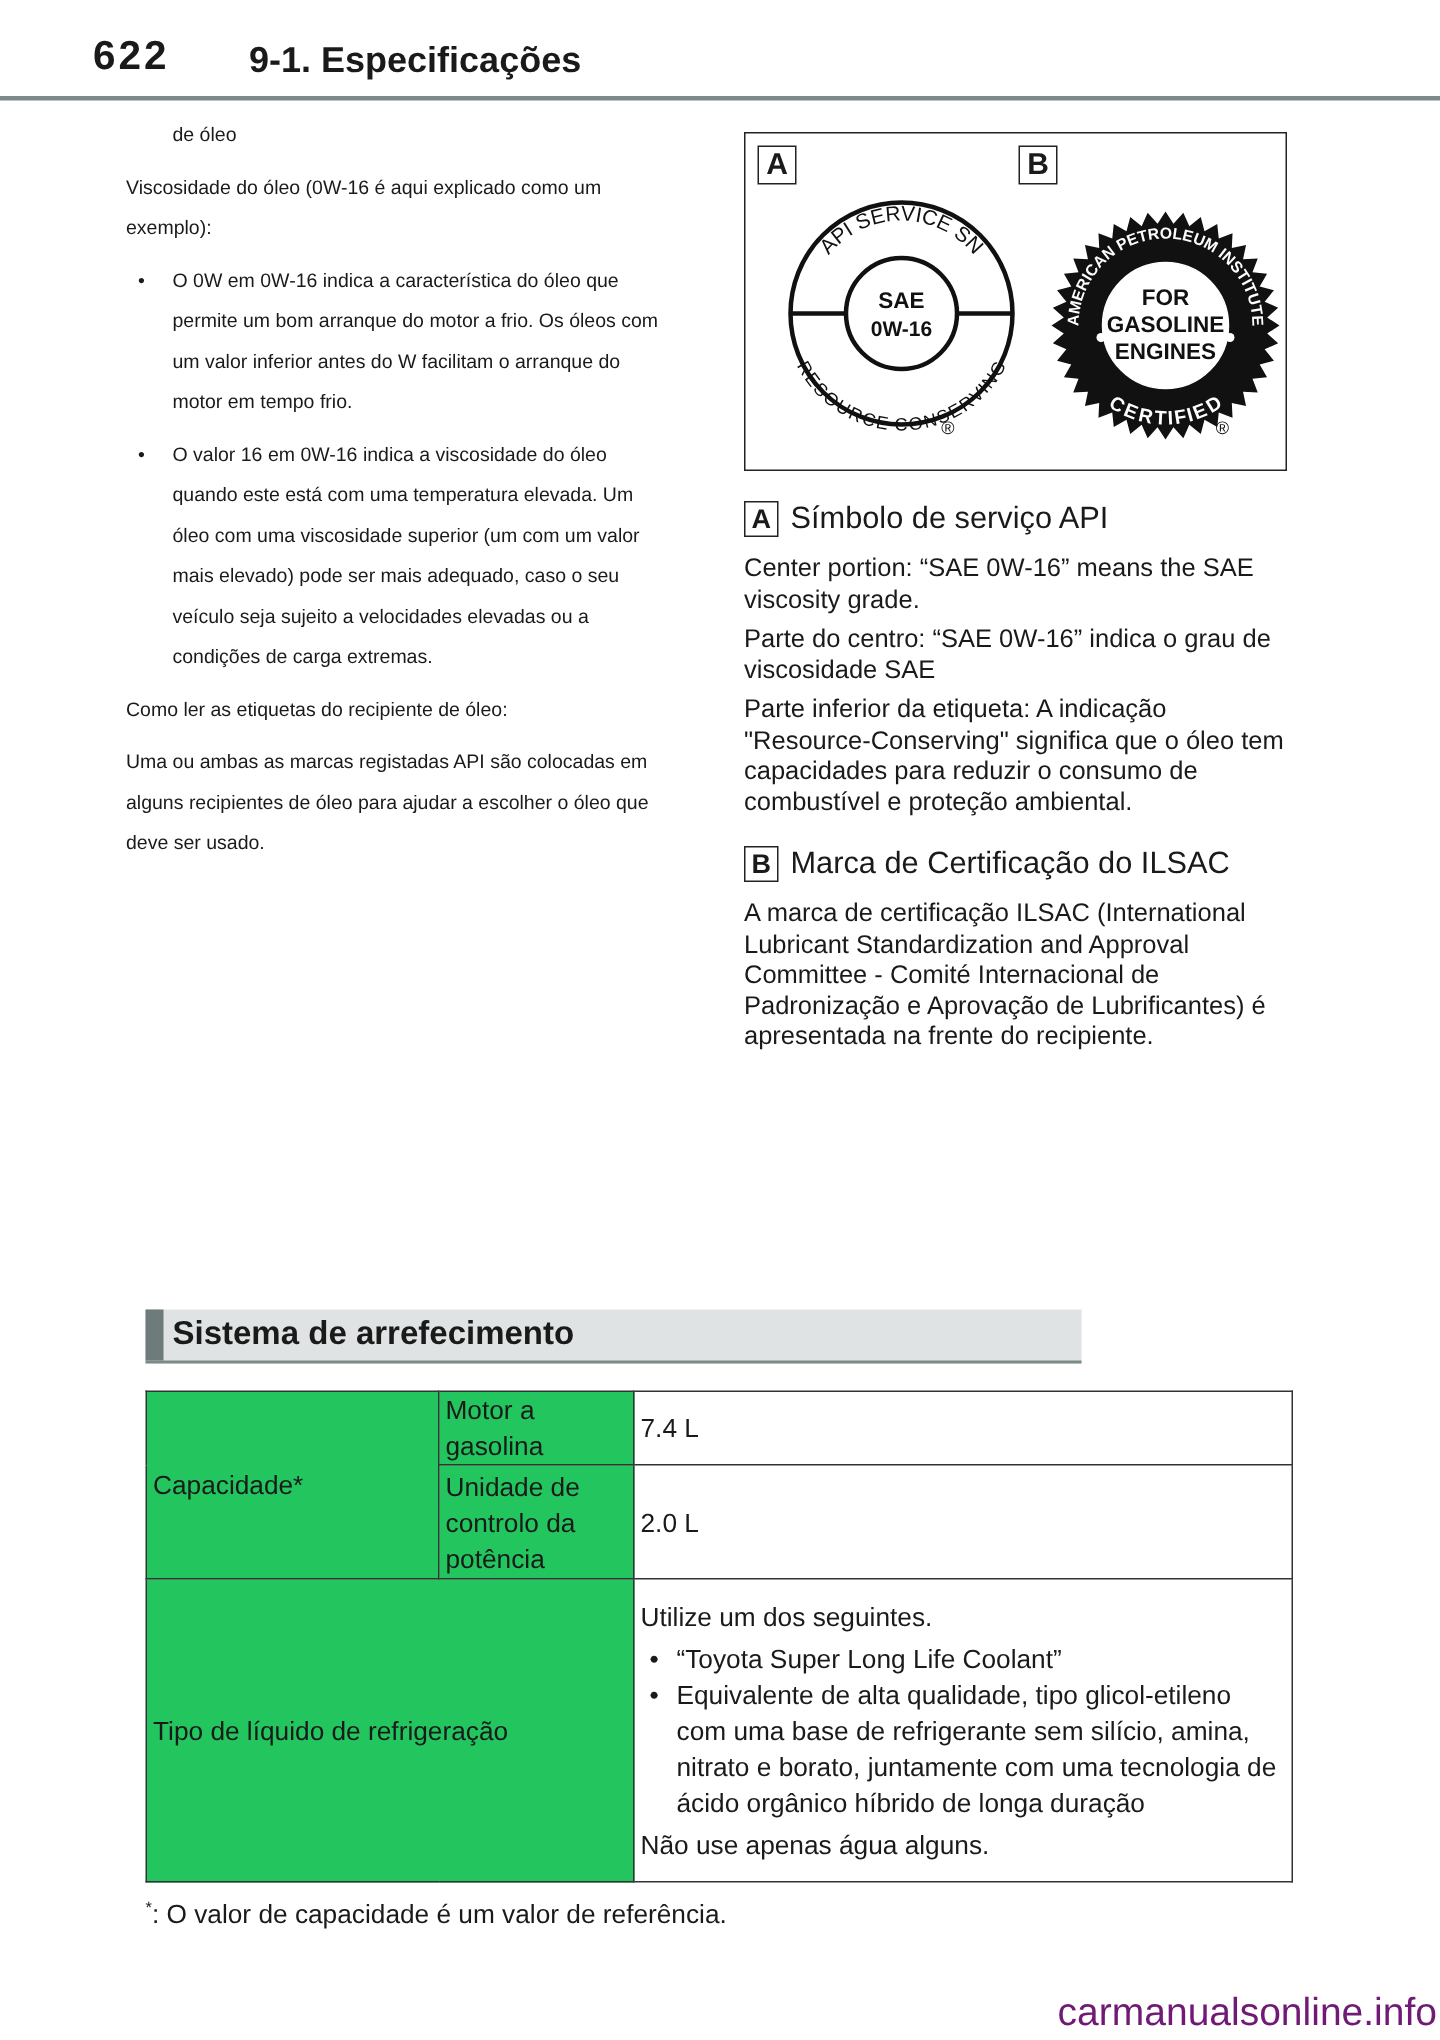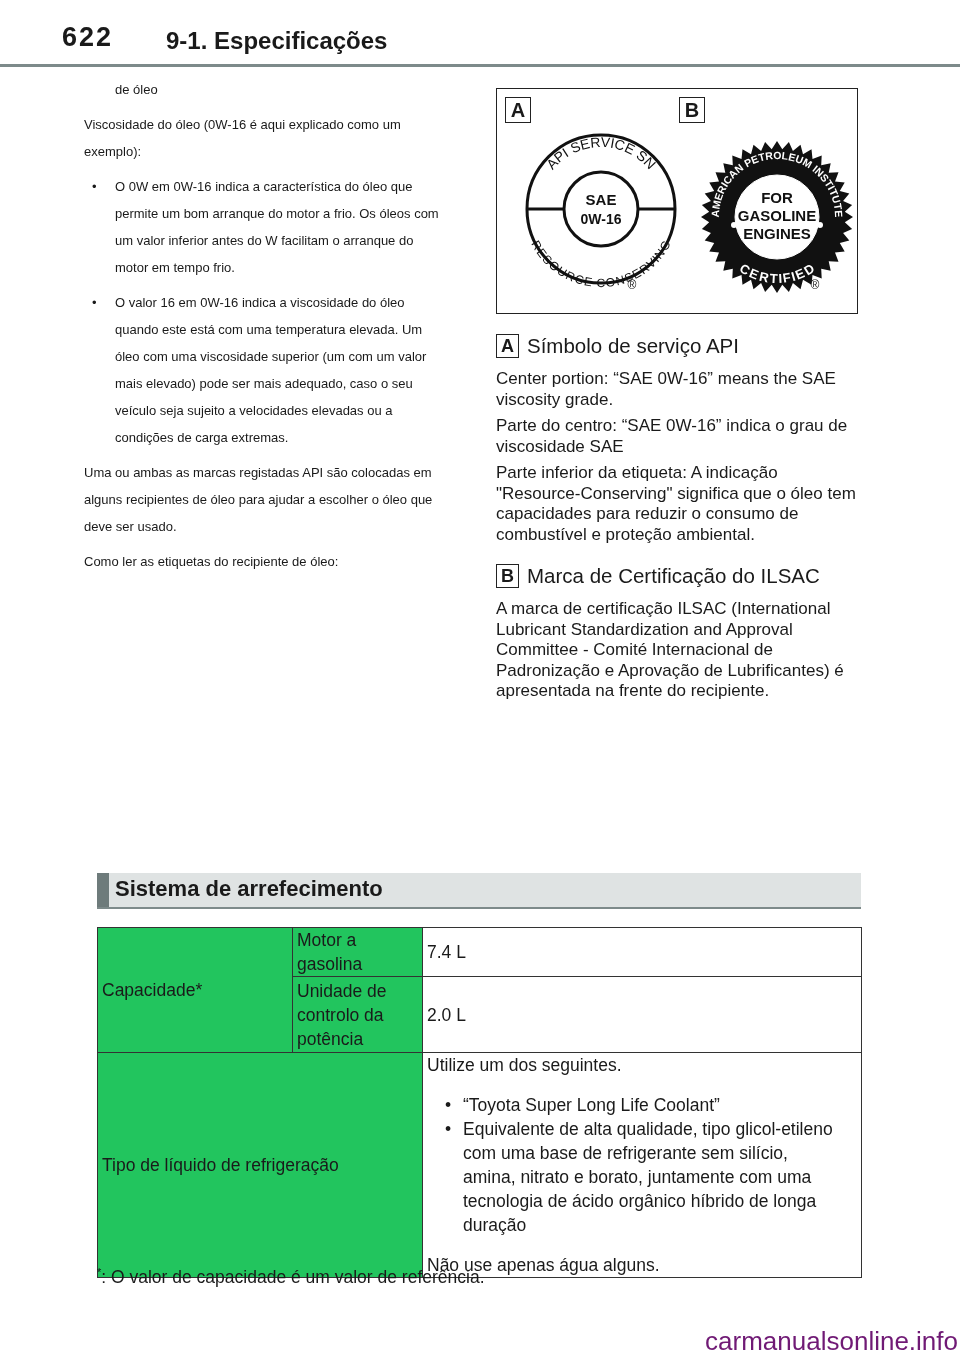--- a/index.html
+++ b/index.html
@@ -16,49 +16,49 @@
   .bullet::before { content: "•"; position: absolute; left: 8px; top: 0; }
 
   .figure { position: absolute; left: 496px; top: 88px; width: 362px; height: 226px; border: 1.5px solid #222; box-sizing: border-box; }
   .fig-label { position: absolute; width: 24px; height: 24px; border: 1.5px solid #222; font-weight: bold; font-size: 20px; line-height: 24px; text-align: center; box-sizing: content-box; }
 
   .col-right { position: absolute; left: 496px; top: 333px; width: 370px; }
   .sub-heading { font-size: 20.5px; line-height: 26px; display: flex; align-items: center; margin-bottom: 10px; }
   .sub-heading .box { display: inline-block; width: 21px; height: 22px; border: 1.3px solid #222; font-weight: bold; font-size: 18px; line-height: 22px; text-align: center; margin-right: 8px; }
   .desc { font-size: 17px; line-height: 20.5px; margin: 0 0 6px 0; }
 
-  .band { position: absolute; left: 97px; top: 873px; width: 764px; height: 36px; background: #dfe3e3; border-bottom: 2px solid #7d8a8a; box-sizing: border-box; }
+  .band { position: absolute; left: 97px; top: 873px; width: 624px; height: 36px; background: #dfe3e3; border-bottom: 2px solid #7d8a8a; box-sizing: border-box; }
   .band-accent { position: absolute; left: 0; top: 0; width: 12px; height: 100%; background: #6e7b7b; }
   .band-title { position: absolute; left: 18px; top: 3px; font-size: 22px; font-weight: bold; }
 
   table.spec { position: absolute; left: 97px; top: 927px; width: 765px; border-collapse: collapse; font-size: 17.5px; line-height: 24px; }
   table.spec td { border: 1.3px solid #333; vertical-align: middle; padding: 0 4px; }
   table.spec td.shade { background: #22c55e; }
-  .cell-list { margin: 16px; padding: 0; list-style: none; }
+  .cell-list { margin: 4px; padding: 0; list-style: none; }
   .cell-list li { position: relative; padding-left: 20px; }
   .cell-list li::before { content: "•"; position: absolute; left: 2px; }
 
   .footnote { position: absolute; left: 97px; top: 1266px; font-size: 17.5px; }
   .footnote sup { font-size: 11px; vertical-align: super; }
   .watermark { position: absolute; right: 2px; top: 1326px; font-size: 26px; color: #701a75; }
 </style>
 </head>
 <body>
 
 <div class="page-number">622</div>
 <div class="section-title">9-1. Especificações</div>
 <div class="header-rule"></div>
 
 <div class="col-left">
   <div class="cont">de óleo</div>
   <p>Viscosidade do óleo (0W-16 é aqui explicado como um exemplo):</p>
   <div class="bullet">O 0W em 0W-16 indica a característica do óleo que permite um bom arranque do motor a frio. Os óleos com um valor inferior antes do W facilitam o arranque do motor em tempo frio.</div>
   <div class="bullet">O valor 16 em 0W-16 indica a viscosidade do óleo quando este está com uma temperatura elevada. Um óleo com uma viscosidade superior (um com um valor mais elevado) pode ser mais adequado, caso o seu veículo seja sujeito a velocidades elevadas ou a condições de carga extremas.</div>
+  <p>Como ler as etiquetas do recipiente de óleo:</p>
   <p>Uma ou ambas as marcas registadas API são colocadas em alguns recipientes de óleo para ajudar a escolher o óleo que deve ser usado.</p>
-  <p>Como ler as etiquetas do recipiente de óleo:</p>
 </div>
 
 <div class="figure">
   <div class="fig-label" style="left:8px; top:8px;">A</div>
   <div class="fig-label" style="left:182px; top:8px;">B</div>
 
   <svg width="360" height="224" viewBox="0 0 360 224" style="position:absolute;left:0;top:0;">
     <defs>
       <path id="arcTopA" d="M 42 120 A 62 62 0 0 1 166 120"></path>
       <path id="arcBotA" d="M 36 120 A 68 68 0 0 0 172 120"></path>

